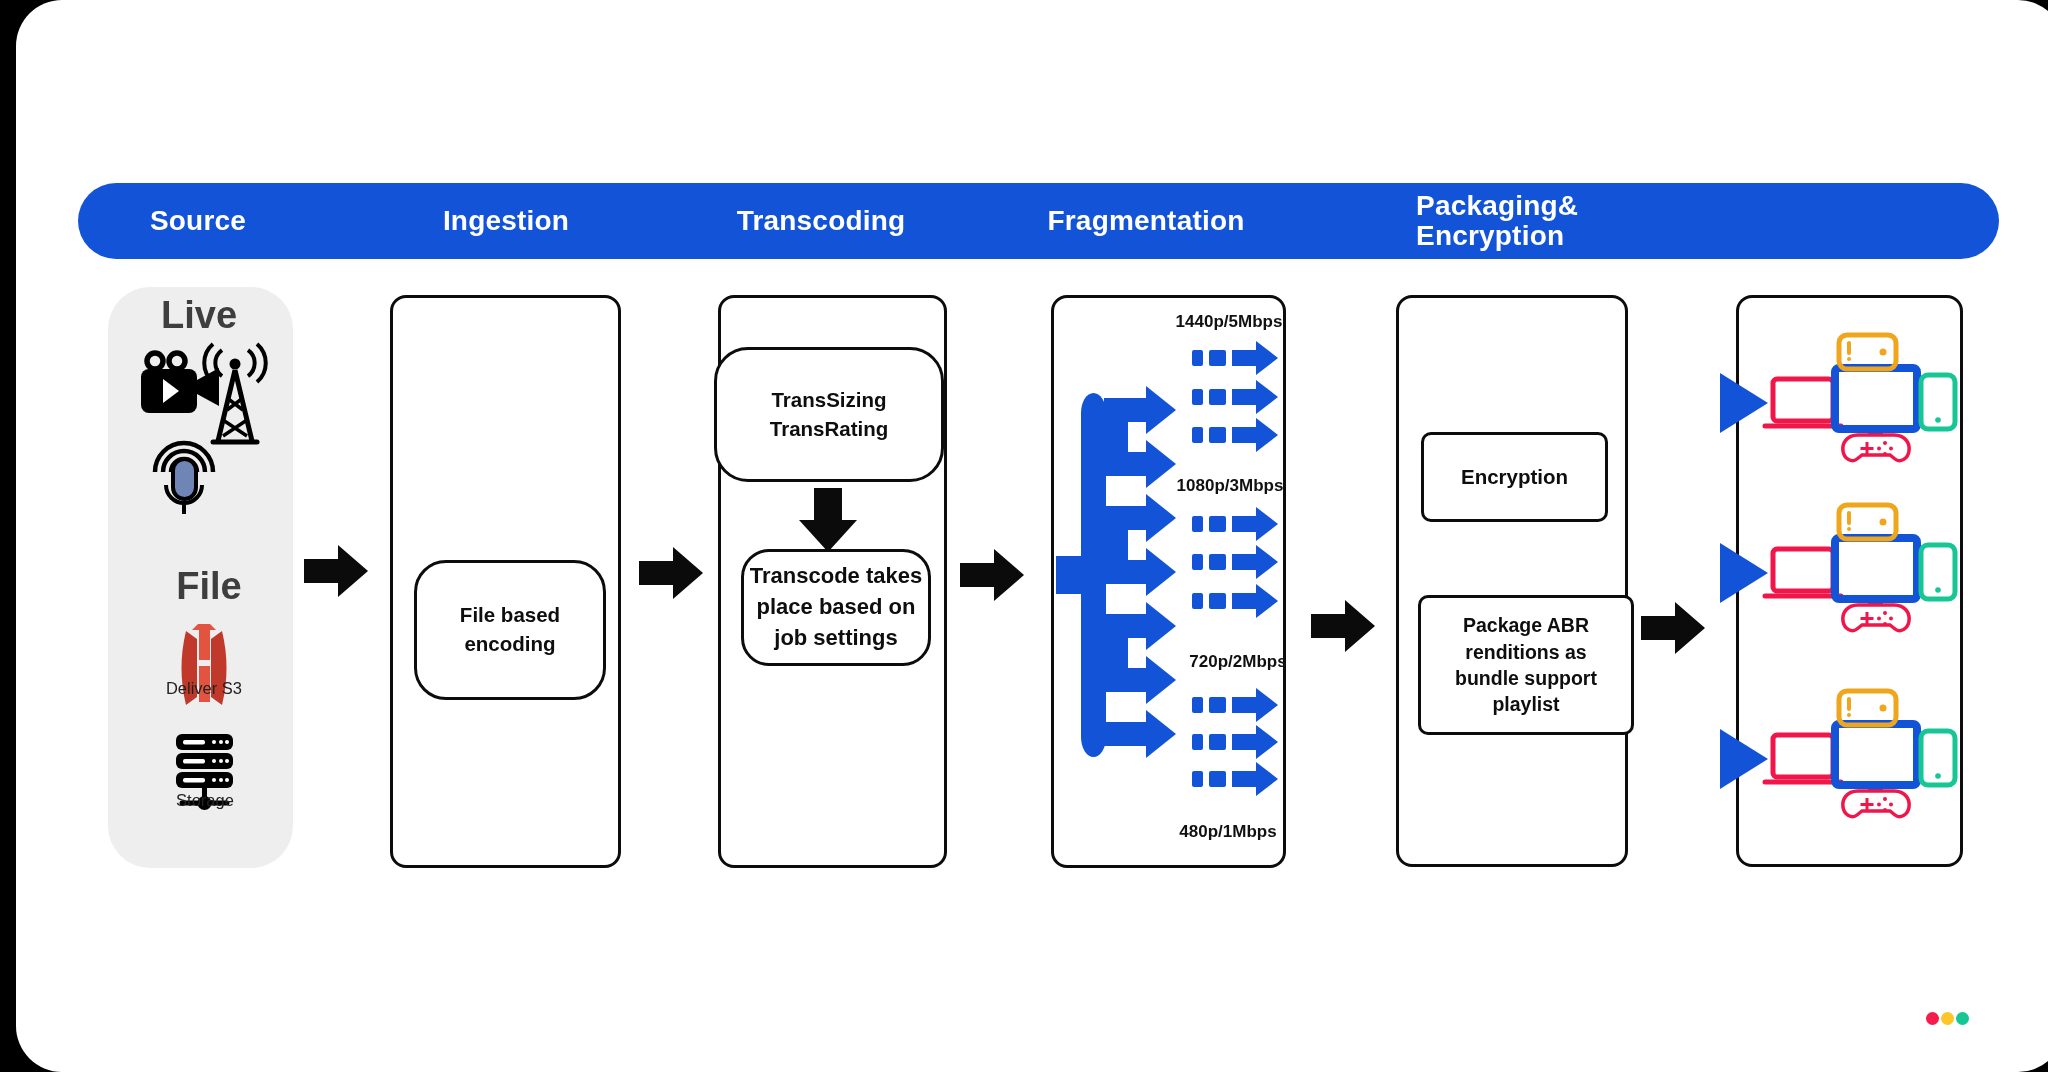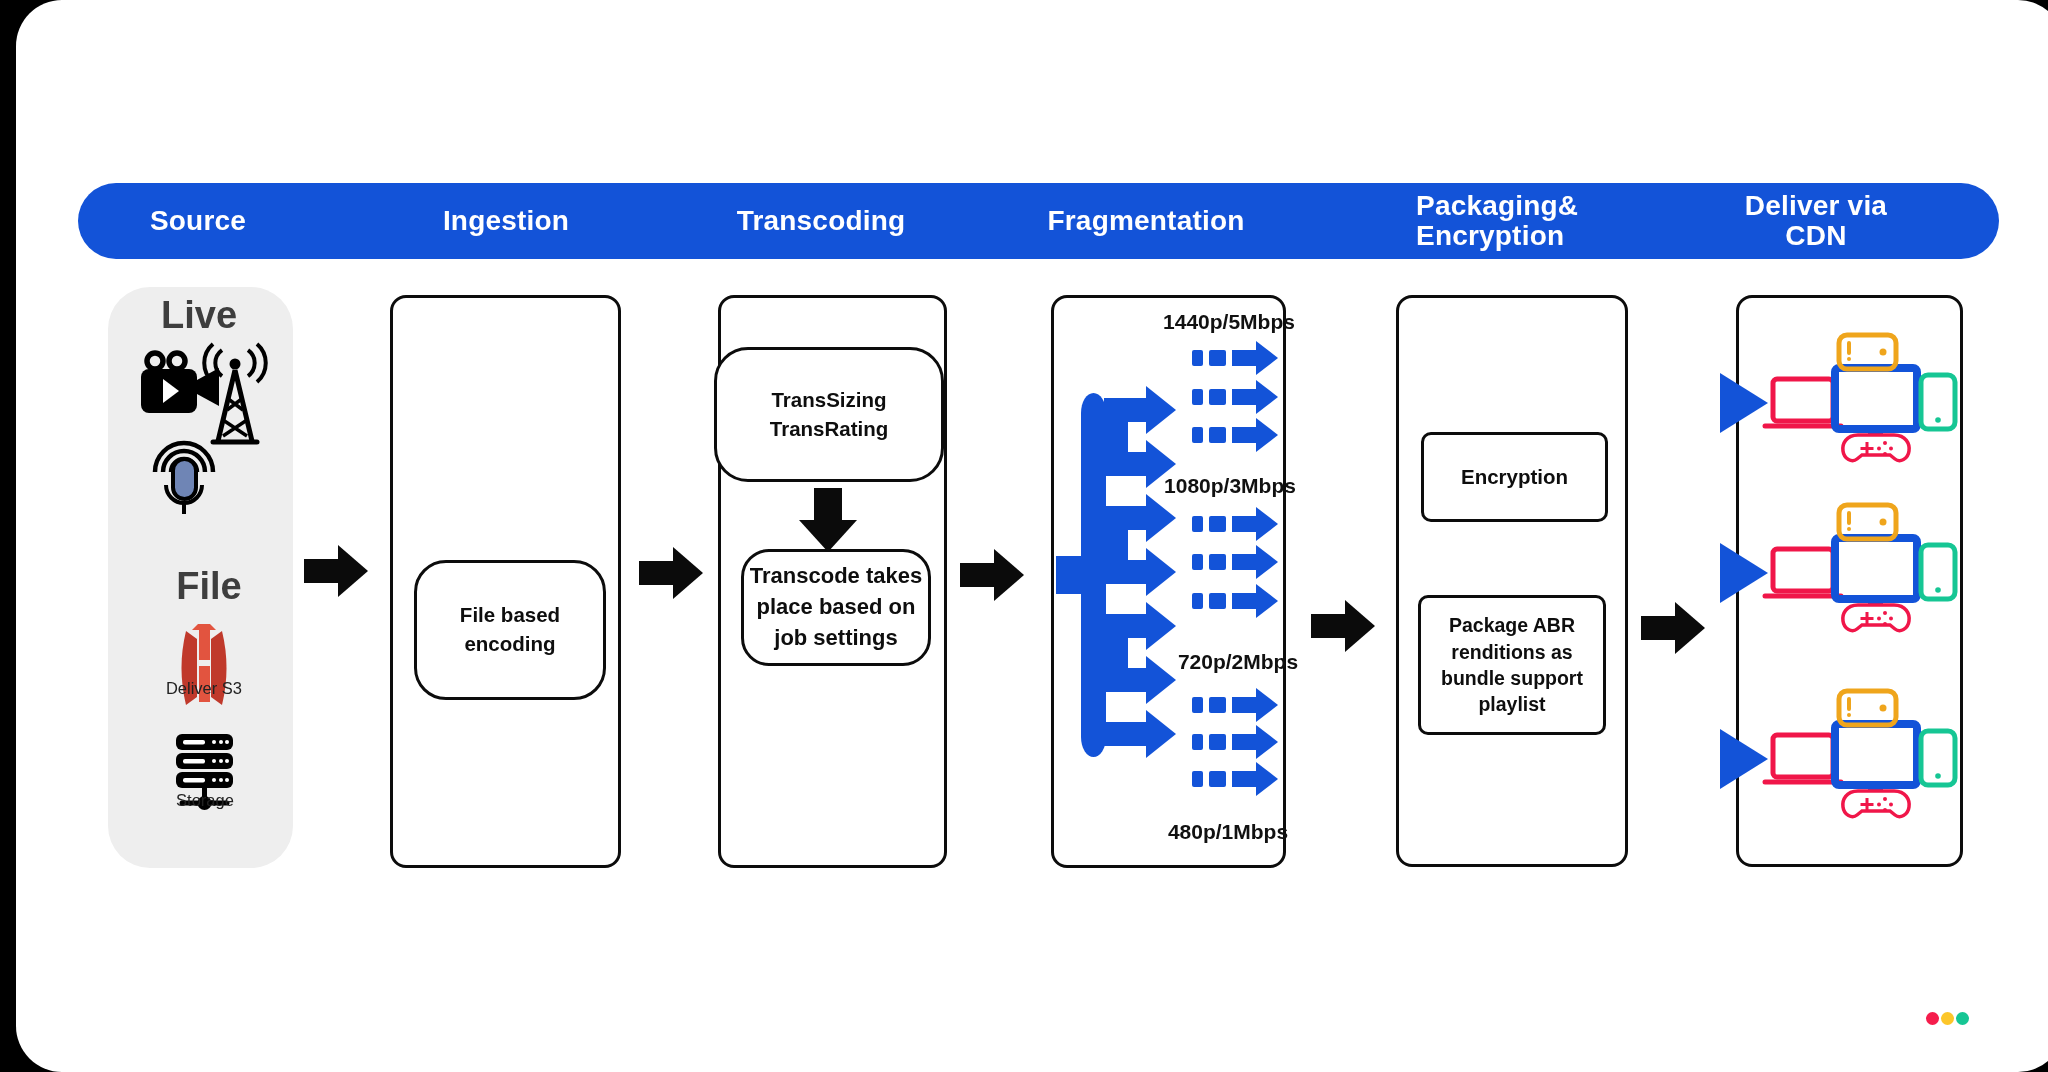--- a/index.html
+++ b/index.html
@@ -9,37 +9,36 @@
   .stage-label{position:absolute;top:50%;transform:translate(-50%,-50%);color:#fff;font-weight:bold;font-size:28px;
                white-space:pre-line;text-align:center;line-height:1.07;letter-spacing:.2px;}
   .stage-label.left{transform:translate(0,-50%);text-align:left;}
   .src-col{position:absolute;left:92px;top:287px;width:185px;height:581px;background:#EEEEEE;border-radius:42px;z-index:1;}
   .col{position:absolute;border:3.5px solid #0c0c0c;border-radius:16px;background:#fff;box-sizing:border-box;z-index:1;}
   .rbox{position:absolute;border:3.5px solid #0c0c0c;background:#fff;box-sizing:border-box;display:flex;align-items:center;
         justify-content:center;text-align:center;font-weight:bold;font-size:20.5px;color:#0e0e0e;white-space:pre-line;
         line-height:1.4;z-index:6;}
   .big-label{position:absolute;font-weight:bold;font-size:38px;color:#3E3E3E;transform:translateX(-50%);z-index:7;}
   .small-label{position:absolute;font-size:16.5px;font-weight:500;color:#222;transform:translateX(-50%);z-index:7;}
-  .rend-label{position:absolute;font-weight:bold;font-size:21px;color:#111;transform:translate(-50%,-50%);z-index:7;white-space:nowrap;}
+  .rend-label{position:absolute;font-weight:bold;font-size:17px;color:#111;transform:translate(-50%,-50%);z-index:7;white-space:nowrap;}
   .overlay{position:absolute;left:0;top:0;z-index:5;}
   .dot{position:absolute;width:13px;height:13px;border-radius:50%;z-index:7;}
 </style>
 </head>
 <body>
 
 <div class="canvas">
 
   <div class="band">
     <div class="stage-label" style="left:120px">Source</div>
     <div class="stage-label" style="left:428px">Ingestion</div>
     <div class="stage-label" style="left:743px">Transcoding</div>
     <div class="stage-label" style="left:1068px">Fragmentation</div>
     <div class="stage-label left" style="left:1338px">Packaging&amp;
 Encryption</div>
-    <div class="stage-label" style="left:1738px">Deliver via CDN</div>
   </div>
 
   <div class="src-col"></div>
   <div class="big-label" style="left:183px;top:294px">Live</div>
   <div class="big-label" style="left:193px;top:565px">File</div>
   <div class="small-label" style="left:188px;top:679px">Deliver S3</div>
   <div class="small-label" style="left:189px;top:791px">Storage</div>
 
   <div class="col" style="left:374px;top:295px;width:231px;height:573px"></div>
   <div class="col" style="left:702px;top:295px;width:229px;height:573px"></div>
@@ -48,21 +47,21 @@
   <div class="col" style="left:1720px;top:295px;width:227px;height:572px"></div>
 
   <div class="rbox" style="left:398px;top:560px;width:192px;height:140px;border-radius:32px">File based
 encoding</div>
   <div class="rbox" style="left:698px;top:347px;width:230px;height:135px;border-radius:34px">TransSizing
 TransRating</div>
   <div class="rbox" style="left:725px;top:549px;width:190px;height:117px;border-radius:28px;font-size:22px">Transcode takes
 place based on
 job settings</div>
   <div class="rbox" style="left:1405px;top:432px;width:187px;height:90px;border-radius:10px">Encryption</div>
-  <div class="rbox" style="left:1402px;top:595px;width:188px;height:140px;border-radius:10px;font-size:19.5px;line-height:1.35">Package ABR
+  <div class="rbox" style="left:1402px;top:595px;width:216px;height:140px;border-radius:10px;font-size:19.5px;line-height:1.35">Package ABR
 renditions as
 bundle support
 playlist</div>
 
   <div class="rend-label" style="left:1213px;top:322px">1440p/5Mbps</div>
   <div class="rend-label" style="left:1214px;top:486px">1080p/3Mbps</div>
   <div class="rend-label" style="left:1222px;top:662px">720p/2Mbps</div>
   <div class="rend-label" style="left:1212px;top:832px">480p/1Mbps</div>
 
   <div class="dot" style="left:1910px;top:1012px;background:#F51D4C"></div>

